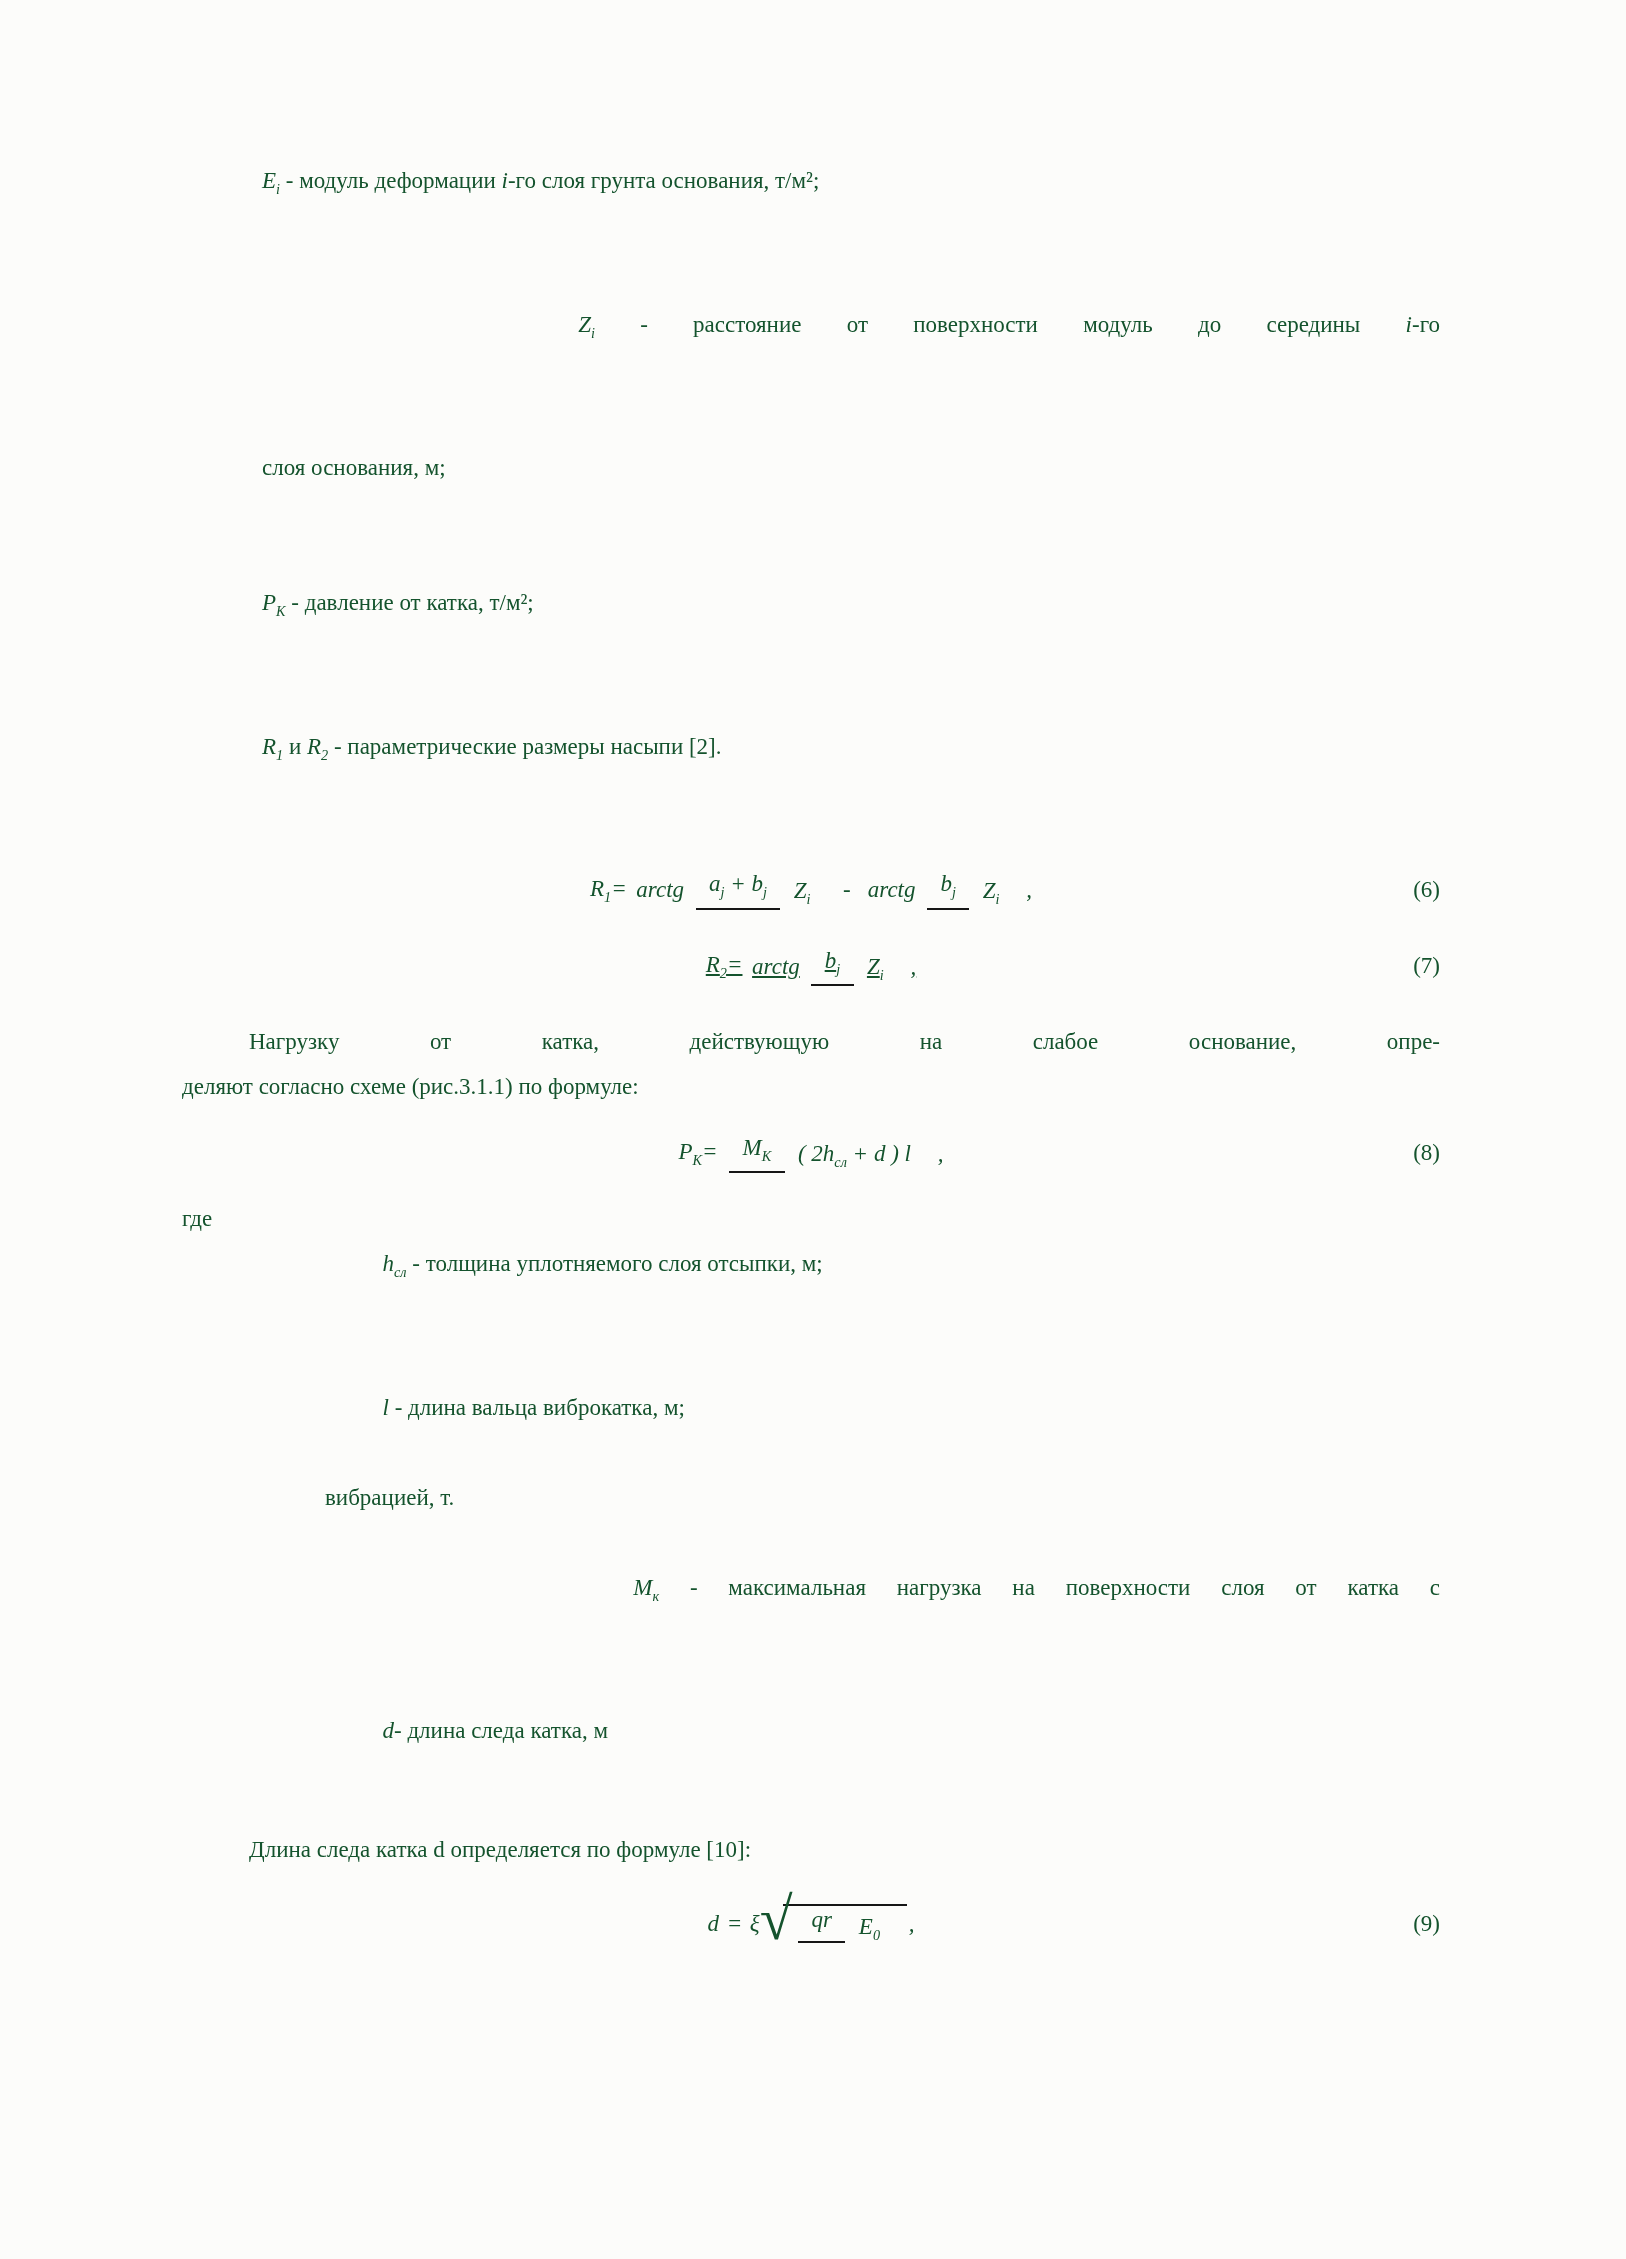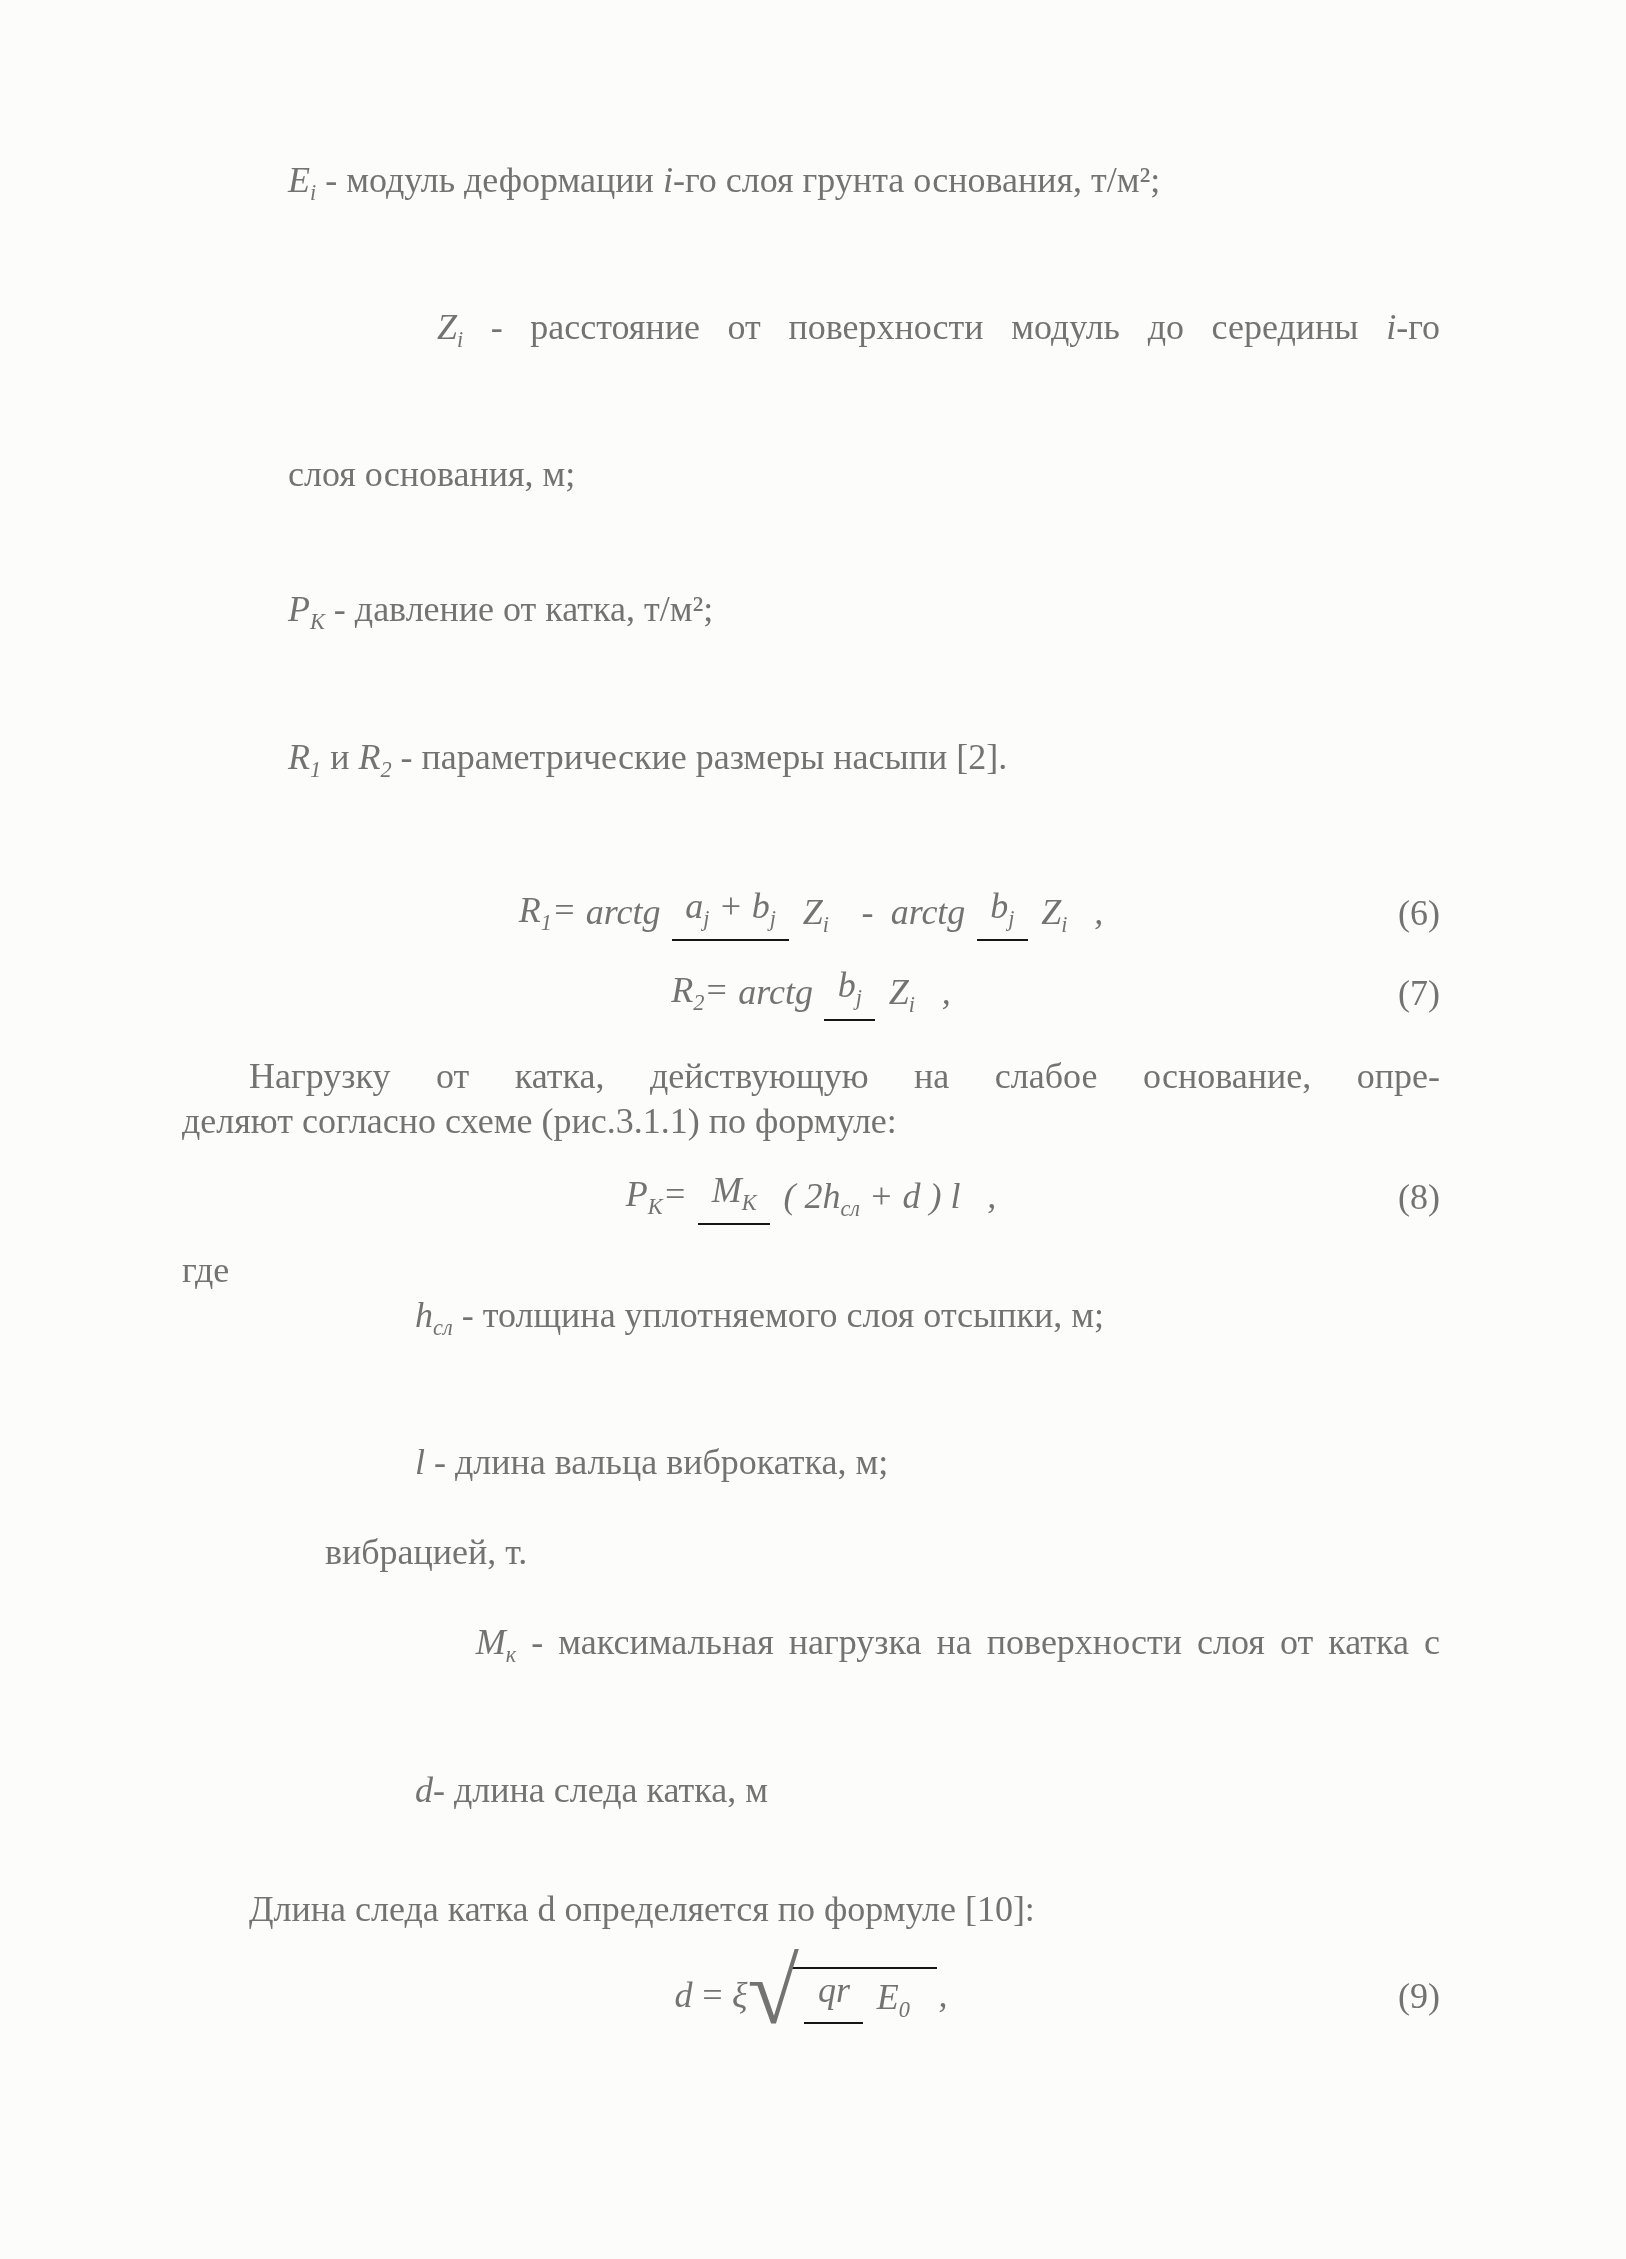--- a/index.html
+++ b/index.html
@@ -1,22 +1,22 @@
 <!DOCTYPE html>
 <html lang="ru"><head>
 <meta charset="utf-8">
 <title>Scanned document page</title>
 <style>
   * { box-sizing: border-box; margin: 0; padding: 0; }
   html, body { background: #fcfcfa; }
   .page {
     width: 1627px; height: 2260px; overflow: hidden; position: relative;
-    background: #fcfcfa; color: #737373;
+    background: #fcfcfa; color: #14532d;
     font-family: "Liberation Serif", "DejaVu Serif", serif;
-    font-size: 36px;
+    font-size: 23px;
   }
   .content { padding: 113px 187px 0 182px; }
 
   .line { line-height: 45px; white-space: pre-wrap; }
   .stretch { text-align: justify; text-align-last: justify; }
   .indent { text-indent: 67px; }
   i { font-style: italic; }
   sub { font-size: 0.62em; }
 
   .defs-top { margin-left: 34px; }
@@ -31,21 +31,21 @@
     font-style: normal;
   }
   .frac { display: inline-flex; flex-direction: row; text-align: left; margin: 0 11.5px; }
   .frac .num { padding: 0 13.4px 6.7px; border-bottom: 2.4px solid #161616; }
   .frac .den { padding: 6.7px 13.4px 0; }
   .fn { margin-left: 9.6px; }
   .op { margin: 0 7.6px; }
   .comma { margin-left: 1.9px; }
 
   .mt-f6 { margin-top: 48px; }
-  .mt-f7 { margin-top: 23px; }
+  .mt-f7 { margin-top: 37px; text-decoration: underline; }
   .mt-p1 { margin-top: 32.5px; }
   .mt-f8 { margin-top: 25px; }
   .mt-gde { margin-top: 23px; }
   .mt-p2 { margin-top: 29px; }
   .mt-f9 { margin-top: 29px; }
 
   .gde-row { display: flex; }
   .gde-label { flex: none; width: 143px; line-height: 45px; }
   .gde-items { flex: 1; }
 

